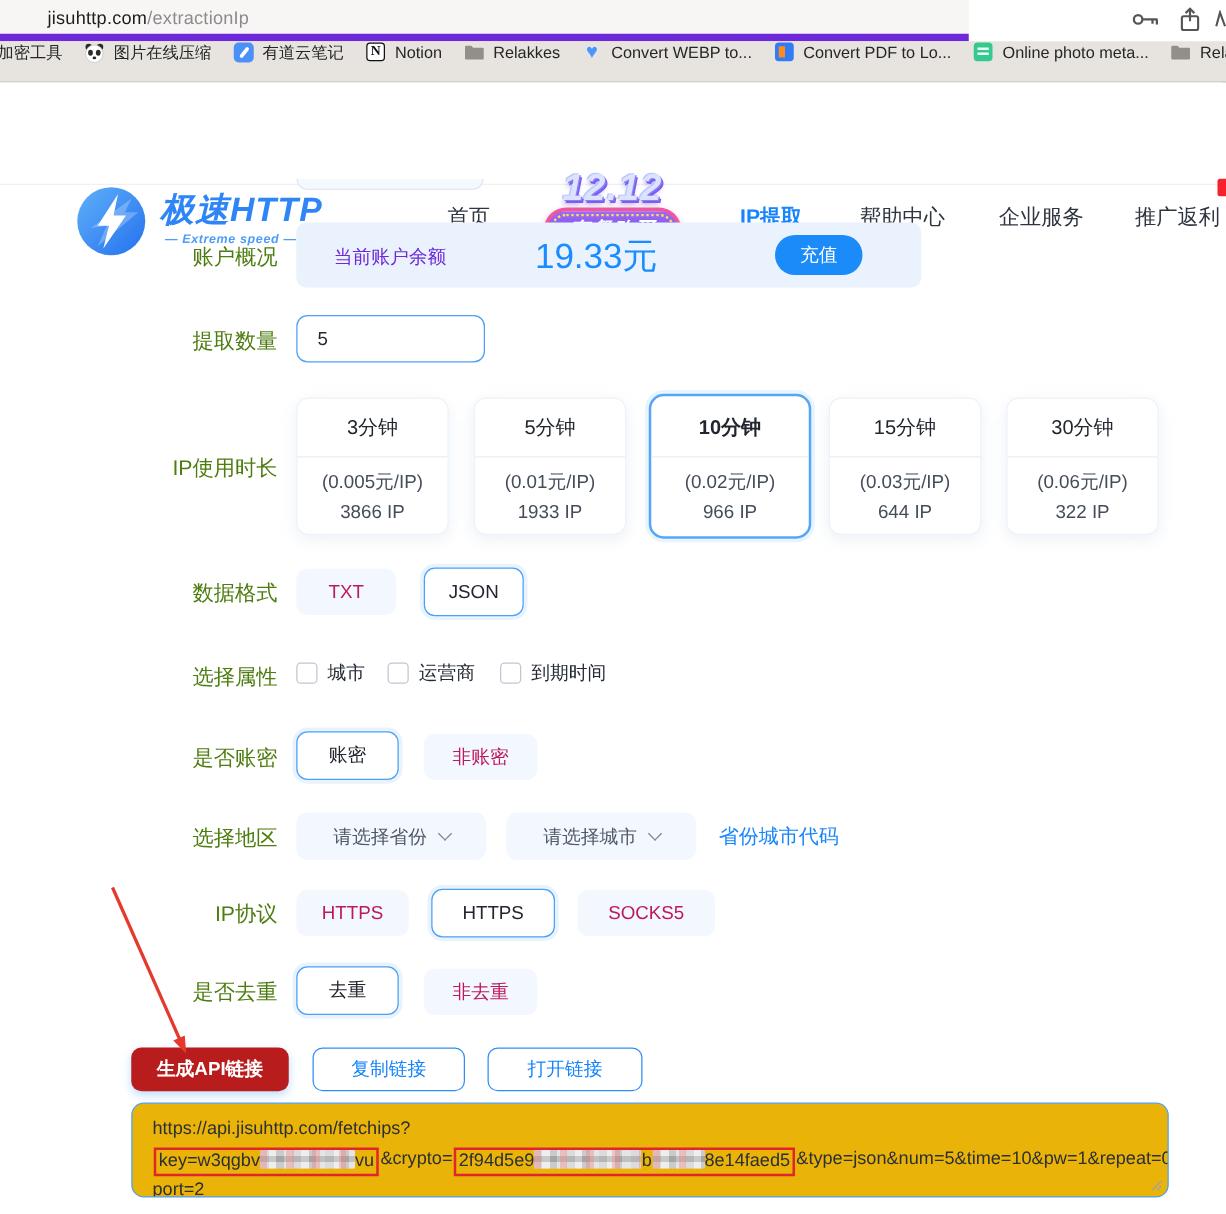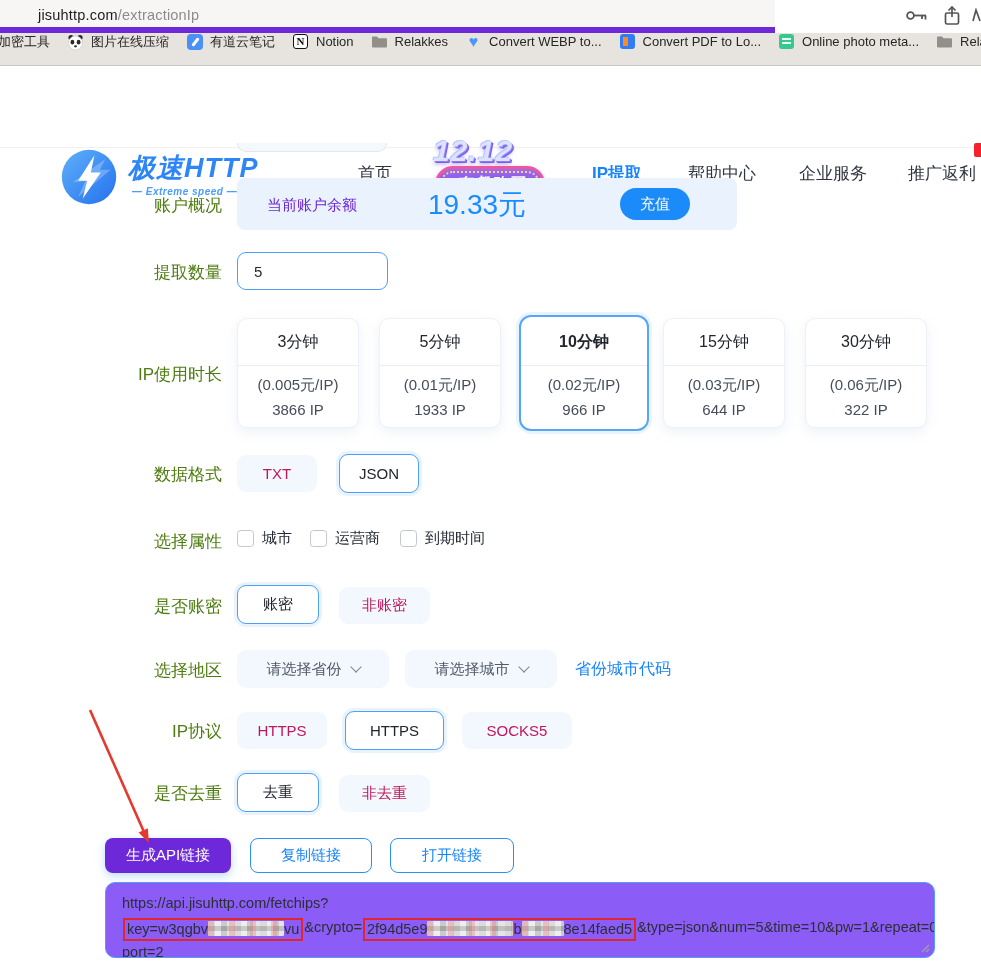--- a/index.html
+++ b/index.html
@@ -31,21 +31,21 @@
   
   .siteheader{position:absolute;left:0;top:66px;width:978px;height:82px;background:#fff;border-bottom:1px solid #eef0f2}
   .logo-text{position:absolute;left:128px;top:84px;font-size:27px;font-weight:700;font-style:italic;color:#2e86f6;letter-spacing:1px}
   .logo-sub{position:absolute;left:132px;top:120px;font-size:10px;font-style:italic;font-weight:700;color:#4a9df8;letter-spacing:.5px}
   .navitem{position:absolute;top:96px;font-size:17px;color:#2f3540;cursor:pointer}
   .nav-active{color:#1684fc;font-weight:700}
   .nav-underline{position:absolute;left:584px;top:135px;width:70px;height:3.5px;background:#1684fc;border-radius:2px}
   .nav-badge{position:absolute;left:974px;top:77px;width:7px;height:14px;background:#f5222d;border-radius:2px 0 0 2px}
 
   .promo{position:absolute;left:433px;top:72px;width:114px;height:68px}
-  .promo-top{position:absolute;left:0;top:-4px;width:114px;text-align:left;font-size:30px;font-weight:800;font-style:italic;color:#dbe3ff;letter-spacing:1px;
+  .promo-top{position:absolute;left:0;top:-4px;width:114px;text-align:center;font-size:30px;font-weight:800;font-style:italic;color:#dbe3ff;letter-spacing:1px;
     text-shadow:1px 1px 0 #8f7cf4,2px 2px 0 #7a5ef0,-1px -1px 0 #b9c6ff,0 3px 4px rgba(90,60,200,.45)}
   .promo-pill{position:absolute;left:2px;top:28px;width:110px;height:36px;border-radius:18px;border:3px solid #f0569e;
     background:linear-gradient(180deg,#9a6cf5,#6f3fe8);outline:2px dotted #ffd75e;outline-offset:-7px;
     display:flex;align-items:center;justify-content:center;box-shadow:0 2px 5px rgba(120,60,200,.35)}
   .promo-pill span{font-size:16px;font-weight:800;font-style:italic;color:#fff;letter-spacing:1px;text-shadow:0 1px 2px rgba(70,20,130,.7)}
 
   
   .sliver{position:absolute;left:237px;top:143px;width:150px;height:9px;background:#f4f9fe;border:1px solid #dce8f6;border-top:none;border-radius:0 0 10px 10px}
 
   .flabel{position:absolute;left:0;width:222px;text-align:right;font-size:17px;font-weight:500;color:#4d7c0f}
@@ -69,24 +69,24 @@
   .chip-sel{background:#fff;border:1.5px solid #4da0f6;color:#22262e;font-weight:500;height:39px;box-shadow:0 0 0 3px rgba(77,160,246,.12)}
 
   .chk{position:absolute;top:529px;display:flex;align-items:center;gap:8px;font-size:15px;color:#242a33;cursor:pointer}
   .chk-box{width:17px;height:17px;border:1.5px solid #c0c7d2;border-radius:3.5px;background:#fff}
 
   .dd{position:absolute;top:650px;width:152px;height:38px;border-radius:9px;background:#f3f8fe;display:flex;align-items:center;justify-content:center;gap:10px;font-size:15px;color:#4f5a68;cursor:pointer}
   .caret{width:8px;height:8px;border-right:1.5px solid #7a8494;border-bottom:1.5px solid #7a8494;transform:rotate(45deg);margin-top:-5px}
   .region-link{position:absolute;left:575px;top:659px;font-size:16px;font-weight:500;color:#1684fc;cursor:pointer}
 
   .btn{position:absolute;top:838px;height:35px;border-radius:8px;font-size:15px;display:flex;align-items:center;justify-content:center;cursor:pointer}
-  .btn-primary{left:105px;width:126px;background:#6d28d9;color:#fff;font-weight:400;box-shadow:0 3px 8px rgba(63,155,246,.35)}
+  .btn-primary{left:105px;width:126px;background:#b91c1c;color:#fff;font-weight:700;box-shadow:0 3px 8px rgba(63,155,246,.35)}
   .btn-ghost{background:#fff;border:1.5px solid #2e8ef5;color:#1684fc;font-weight:500}
 
-  .apibox{position:absolute;left:105px;top:882px;width:830px;height:76px;border:1.5px solid #4da0f6;border-radius:10px;background:#8b5cf6;padding:9px 16px;font-size:14.5px;line-height:23.5px;color:#2b2f36;white-space:nowrap;overflow:hidden}
+  .apibox{position:absolute;left:105px;top:882px;width:830px;height:76px;border:1.5px solid #4da0f6;border-radius:10px;background:#eab308;padding:9px 16px;font-size:14.5px;line-height:23.5px;color:#2b2f36;white-space:nowrap;overflow:hidden}
   .redbox{display:inline-block;border:2px solid #e0262a;padding:0 2px;margin:0 1px;line-height:19px;vertical-align:-2px}
   .px{display:inline-block;height:15px;vertical-align:-2px;border-radius:1px;
     background:
       repeating-linear-gradient(90deg,rgba(236,130,130,.38) 0 6px,rgba(0,0,0,0) 6px 21px),
       repeating-linear-gradient(0deg,rgba(255,255,255,.25) 0 5px,rgba(110,110,110,.25) 5px 10px),
       repeating-linear-gradient(90deg,#cfcfcf 0 7px,#e8e8e8 7px 13px,#b9b9b9 13px 19px,#dcdcdc 19px 26px)}
   .px-a{width:76px}.px-b{width:86px}.px-c{width:42px}
   .resize-handle{position:absolute;right:4px;bottom:4px;width:10px;height:10px}
 
   .anno-arrow{position:absolute;left:70px;top:695px;pointer-events:none}

